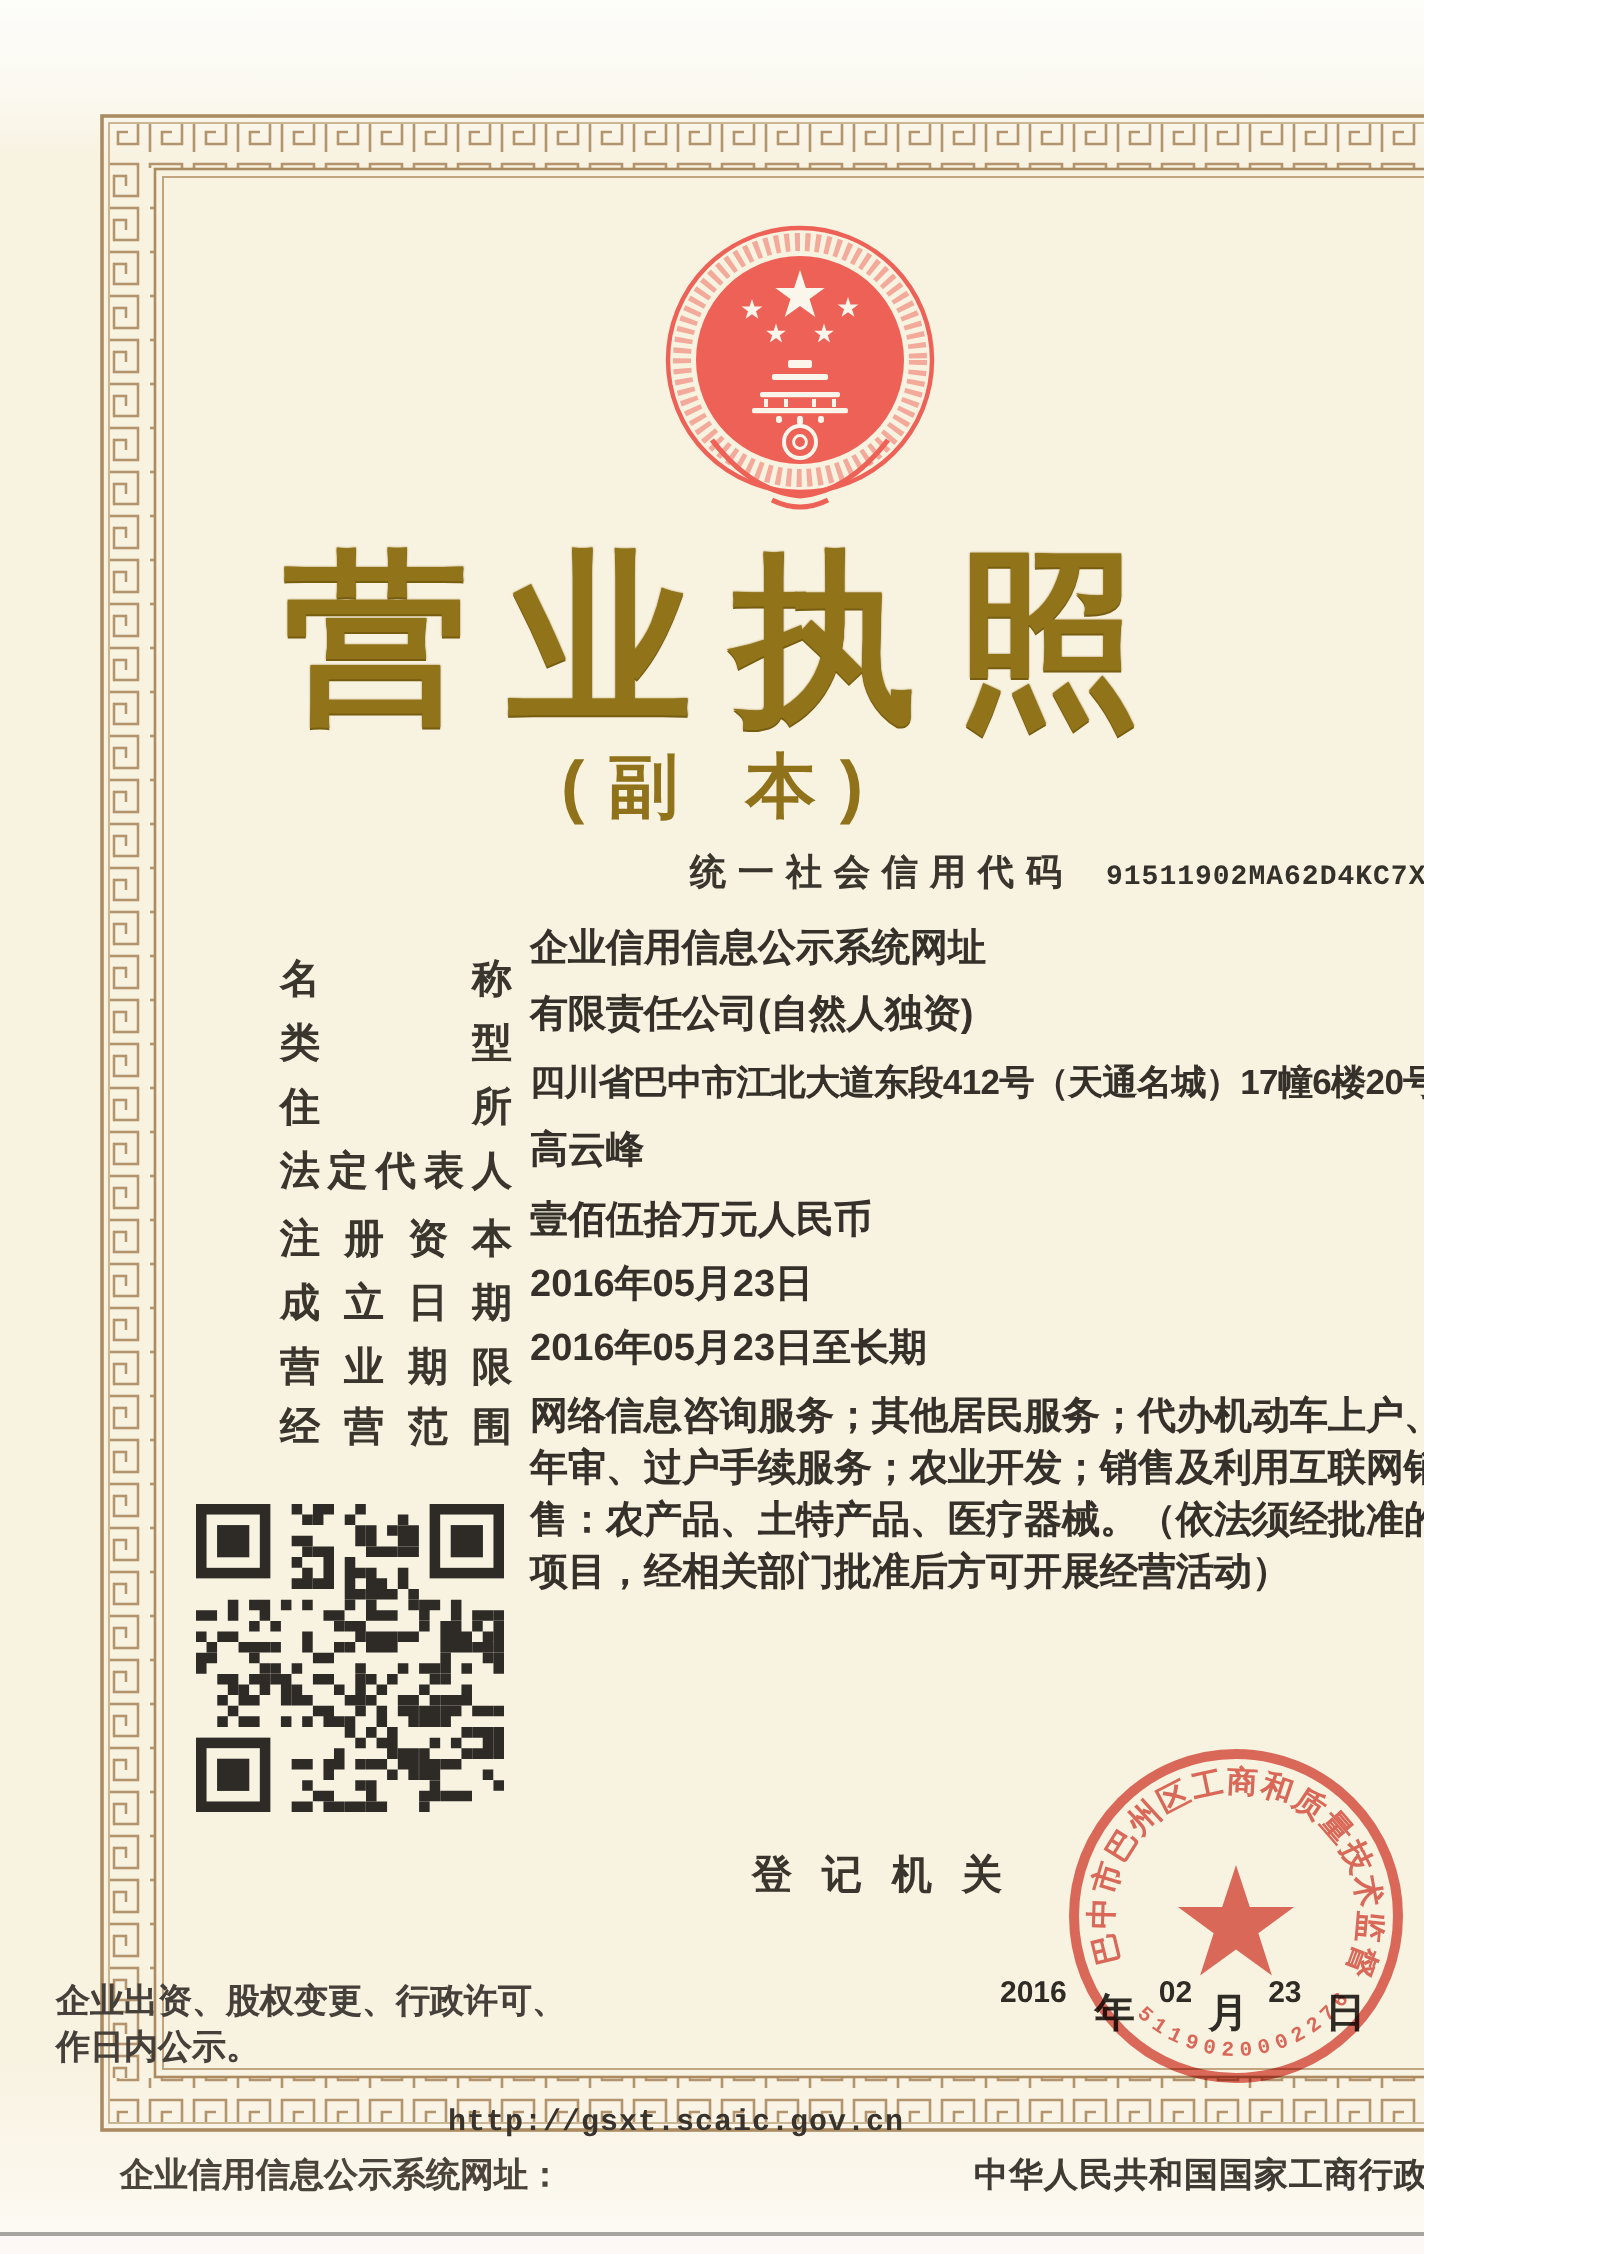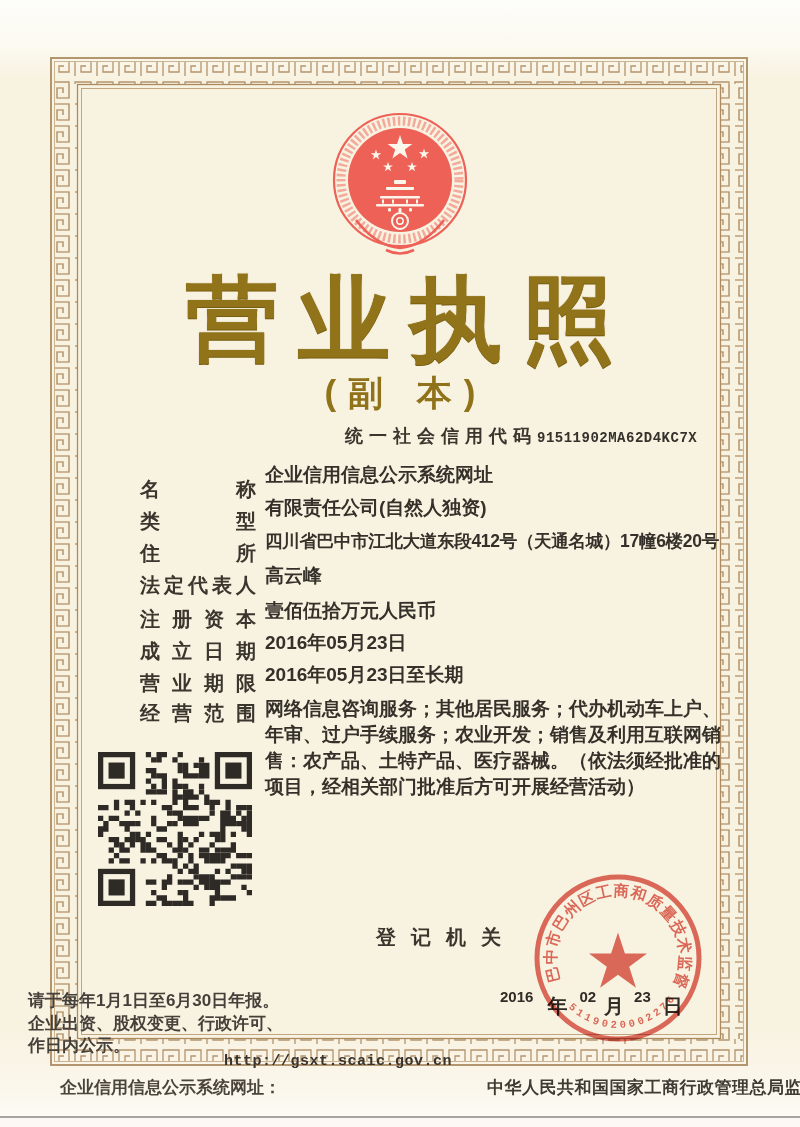--- a/index.html
+++ b/index.html
@@ -1,26 +1,26 @@
 <!DOCTYPE html>
 <html><head>
 <meta charset="utf-8">
 <style>
   html,body{margin:0;padding:0;}
   body{background:#ffffff;font-family:"Liberation Sans",sans-serif;}
-  .page{position:relative;width:800px;height:1127px;overflow:hidden;color:#38342c;
+  .page{position:relative;width:712px;height:1127px;overflow:hidden;color:#38342c;
     background:linear-gradient(180deg,#fdfdfa 0px,#fbf9f0 48px,#f8f2e1 78px,#f8f2e1 1030px,#fbf7ec 1090px,#fcfaf3 1113px);}
   .frame-svg{position:absolute;left:50px;top:57px;z-index:1;}
   .emblem-svg{position:absolute;left:330px;top:108px;z-index:2;}
   .title{position:absolute;left:10px;top:258px;width:100%;text-align:center;z-index:2;
     font-size:92px;font-weight:700;color:#91731a;letter-spacing:20px;white-space:nowrap;
     text-shadow:0 1px 0 #775d10, 0 0 1px #8a6d14;}
   .subtitle{position:absolute;left:6px;top:370px;width:100%;text-align:center;z-index:2;
     font-size:35px;font-weight:700;color:#8f7219;letter-spacing:12px;}
-  .code-row{position:absolute;left:345px;top:424px;display:flex;align-items:baseline;z-index:2;white-space:nowrap;}
+  .code-row{position:absolute;left:345px;top:424px;display:flex;align-items:baseline;gap:16px;z-index:2;white-space:nowrap;}
   .code-label{font-size:18px;font-weight:700;letter-spacing:6px;color:#3a362e;}
   .code-value{font-family:"Liberation Mono",monospace;font-size:14px;font-weight:700;letter-spacing:0.5px;color:#34302a;}
   .f-label{position:absolute;left:140px;font-size:20px;font-weight:700;color:#3a362e;white-space:nowrap;z-index:2;}
   .ls2{letter-spacing:76px;}
   .ls4{letter-spacing:12px;}
   .ls5{letter-spacing:4px;}
   .f-value{position:absolute;left:265px;width:474px;font-size:19px;font-weight:600;color:#35312a;line-height:26px;z-index:2;}
   .tight{font-size:17.5px;white-space:nowrap;letter-spacing:-0.3px;}
   .qr-svg{position:absolute;left:98px;top:752px;z-index:2;}
   .watermark{position:absolute;left:181px;top:572px;z-index:8;font-size:36px;font-weight:700;
@@ -167,21 +167,20 @@
   <div class="date-row">
     <span class="d-num">2016</span>
     <span class="d-unit g14">年</span>
     <span class="d-num g12">02</span>
     <span class="d-unit g8">月</span>
     <span class="d-num g10">23</span>
     <span class="d-unit g12">日</span>
   </div>
 
   <div class="annual">
-    <div>请于每年1月1日至6月30日年报。</div>
     <div>企业出资、股权变更、行政许可、</div>
     <div>作日内公示。</div>
   </div>
 
   <div class="site-url">http://gsxt.scaic.gov.cn</div>
   <div class="site-label">企业信用信息公示系统网址：</div>
   <div class="issuer">中华人民共和国国家工商行政管理总局监制</div>
 
   <div class="bottom-line"></div>
   <div class="below-strip"></div>

